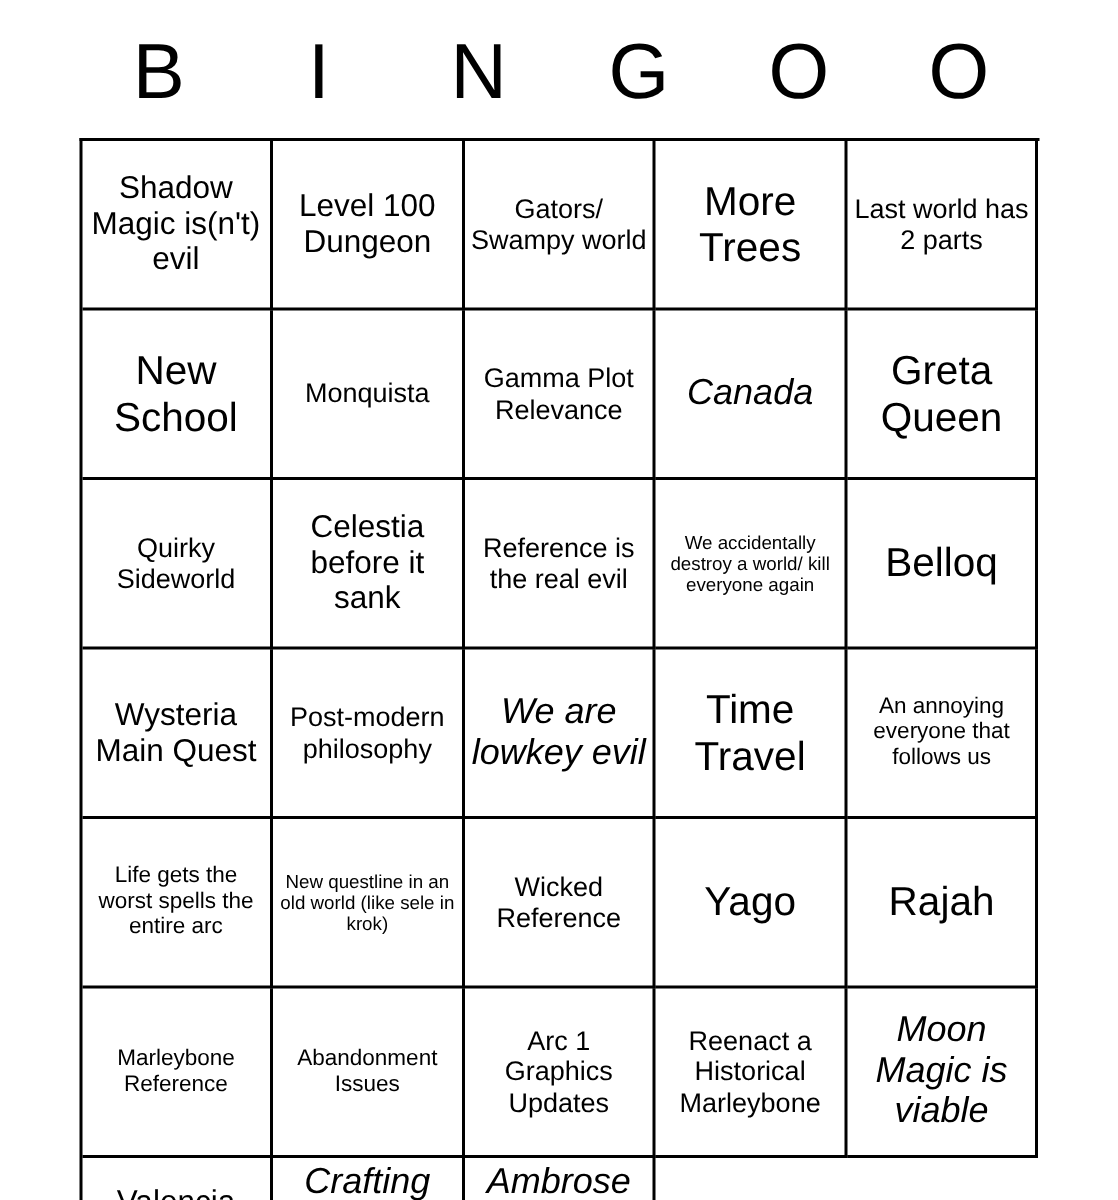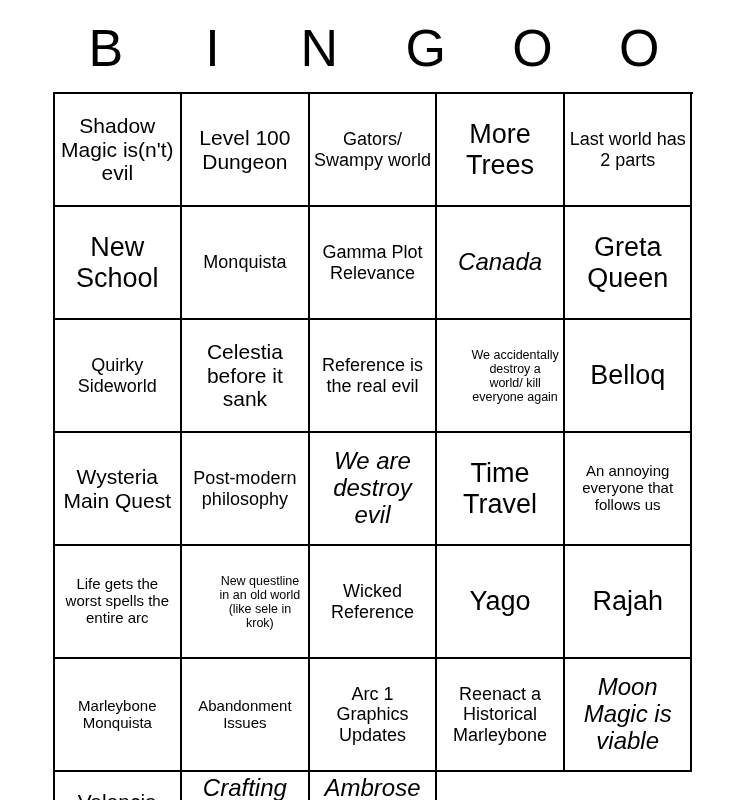--- a/index.html
+++ b/index.html
@@ -65,21 +65,21 @@
     width: 100%;
     line-height: 1.12;
     word-wrap: break-word;
   }
   
   .fs-xxl span { font-size: 27px; text-align: center; }
   .fs-xl  span { font-size: 24px; font-style: italic; }
   .fs-l   span { font-size: 21px; }
   .fs-m   span { font-size: 18px; }
   .fs-s   span { font-size: 15px; }
-  .fs-xs  span { font-size: 12.5px; margin-left: 30px; }
+  .fs-xs  span { font-size: 12.5px; }
 </style>
 </head>
 <body>
 
 <div class="bingo-card">
 
   <div class="header-row">
     <div class="header-letter">B</div>
     <div class="header-letter">I</div>
     <div class="header-letter">N</div>
@@ -137,21 +137,21 @@
         <span>Belloq</span>
       </div>
     <div class="cell fs-l">
         <span>Wysteria Main Quest</span>
       </div>
     <div class="cell fs-m">
         <span>Post-modern philosophy</span>
       </div>
 
     <div class="cell fs-xl">
-        <span>We are destroy evil</span>
+        <span>We are lowkey evil</span>
       </div>
     <div class="cell fs-xxl">
         <span>Time Travel</span>
       </div>
     <div class="cell fs-s">
         <span>An annoying everyone that follows us</span>
       </div>
     <div class="cell fs-s">
         <span>Life gets the worst spells the entire arc</span>
       </div>
@@ -162,21 +162,21 @@
     <div class="cell fs-m">
         <span>Wicked Reference</span>
       </div>
     <div class="cell fs-xxl">
         <span>Yago</span>
       </div>
     <div class="cell fs-xxl">
         <span>Rajah</span>
       </div>
     <div class="cell fs-s">
-        <span>Marleybone Monquista</span>
+        <span>Marleybone Reference</span>
       </div>
     <div class="cell fs-s">
         <span>Abandonment Issues</span>
       </div>
 
     <div class="cell fs-m">
         <span>Arc 1 Graphics Updates</span>
       </div>
     <div class="cell fs-m">
         <span>Reenact a Historical Marleybone</span>

